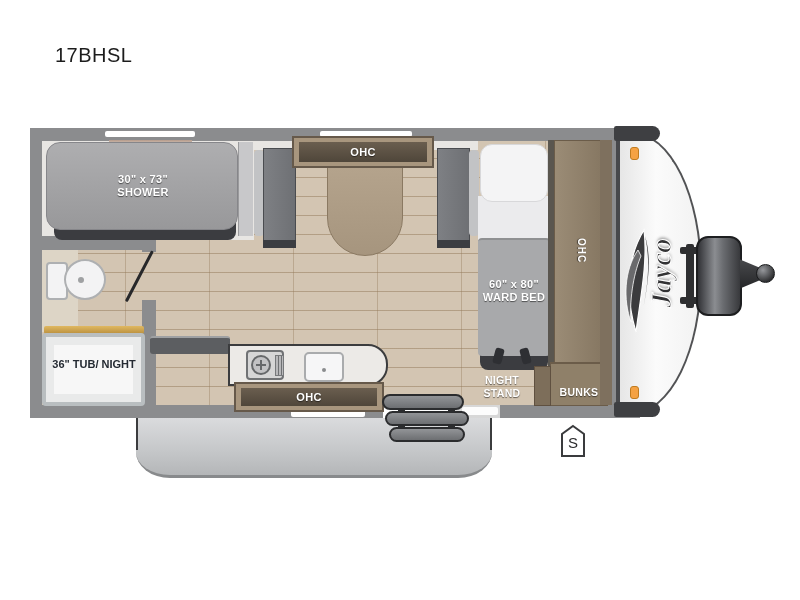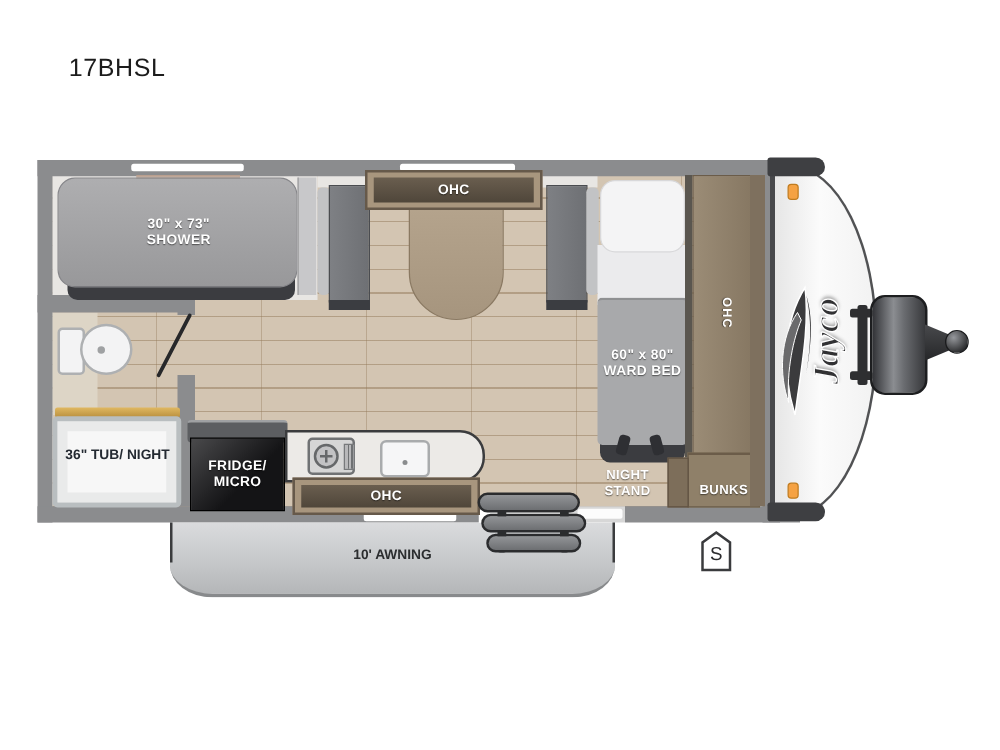--- a/index.html
+++ b/index.html
@@ -130,26 +130,20 @@
   <div class="abs lbl vlabel" style="left:566px;top:244px;width:30px;font-size:10px;letter-spacing:1px;">OHC</div>
   <div class="abs woodcab" style="left:550px;top:362px;width:58px;height:44px;background:#8f8069;border-top:2px solid #6b5c49;"></div>
   <div class="abs" style="left:534px;top:366px;width:17px;height:40px;background:#7d6e5a;border:1px solid #5f5040;box-sizing:border-box;"></div>
   <div class="abs lbl" style="left:472px;top:374px;width:60px;font-size:10.5px;">
     <span>NIGHT</span>
     <span>STAND</span>
   </div>
   <div class="abs lbl" style="left:552px;top:386px;width:54px;font-size:10.5px;">BUNKS</div>
 
   <div class="abs" style="left:150px;top:336px;width:80px;height:16px;background:#5c5e61;border-top:2px solid #9fa1a3;border-radius:3px;"></div>
-  <div class="abs fridge" style="left:152px;top:350px;width:76px;height:59px;">
-    <div class="lbl">
-      <span>FRIDGE/</span>
-      <span>MICRO</span>
-    </div>
-  </div>
   <div class="abs counter" style="left:228px;top:344px;width:160px;height:42px;"></div>
   <div class="abs" style="left:246px;top:350px;width:38px;height:30px;background:#d6d6d6;border:2px solid #707274;border-radius:4px;box-sizing:border-box;"></div>
   <div class="abs flexc" style="left:251px;top:355px;width:20px;height:20px;border:2px solid #66686a;border-radius:50%;background:#c2c2c4;box-sizing:border-box;">
     <div style="width:10px;height:2px;background:#66686a;"></div>
     <div style="position:absolute;width:2px;height:10px;background:#66686a;"></div>
   </div>
   <div class="abs" style="left:275px;top:355px;width:7px;height:19px;background:repeating-linear-gradient(90deg,#b8b8ba 0 2px,#6f7173 2px 3px);border:1px solid #77797b;"></div>
   <div class="abs" style="left:304px;top:352px;width:40px;height:30px;background:#f6f6f7;border:2px solid #a9abad;border-radius:5px;box-sizing:border-box;"></div>
   <div class="abs" style="left:322px;top:368px;width:4px;height:4px;border-radius:50%;background:#8a8c8e;"></div>
   <div class="abs ohc-box" style="left:234px;top:382px;width:150px;height:30px;">
@@ -157,21 +151,20 @@
       <span class="lbl">OHC</span>
     </div>
   </div>
 
   <div class="abs" style="left:455px;top:405px;width:45px;height:13px;background:#d7d7d7;"></div>
   <div class="abs" style="left:462px;top:407px;width:36px;height:8px;background:#fcfcfc;border-radius:2px;"></div>
 
   <div class="abs awning" style="left:136px;top:418px;width:356px;height:60px;"></div>
   <div class="abs" style="left:136px;top:418px;width:2px;height:32px;background:#3b3c3e;"></div>
   <div class="abs" style="left:490px;top:418px;width:2px;height:32px;background:#3b3c3e;"></div>
-  <div class="abs dlbl" style="left:214px;top:438px;width:200px;color:#2b2d2f;">10' AWNING</div>
 
   <div class="abs steprail" style="left:398px;top:400px;width:7px;height:42px;"></div>
   <div class="abs steprail" style="left:448px;top:400px;width:7px;height:42px;"></div>
   <div class="abs step" style="left:382px;top:394px;width:82px;height:16px;"></div>
   <div class="abs step" style="left:385px;top:411px;width:84px;height:15px;"></div>
   <div class="abs step" style="left:389px;top:427px;width:76px;height:15px;"></div>
 
   <svg class="abs" style="left:560px;top:424px;" width="26" height="34">
     <path d="M13 2 L24 10 V32 H2 V10 Z" fill="#ffffff" stroke="#3a3b3d" stroke-width="2"></path>
     <text x="13" y="24" text-anchor="middle" font-size="15" fill="#2b2b2d" font-family="Liberation Sans, sans-serif">S</text>

